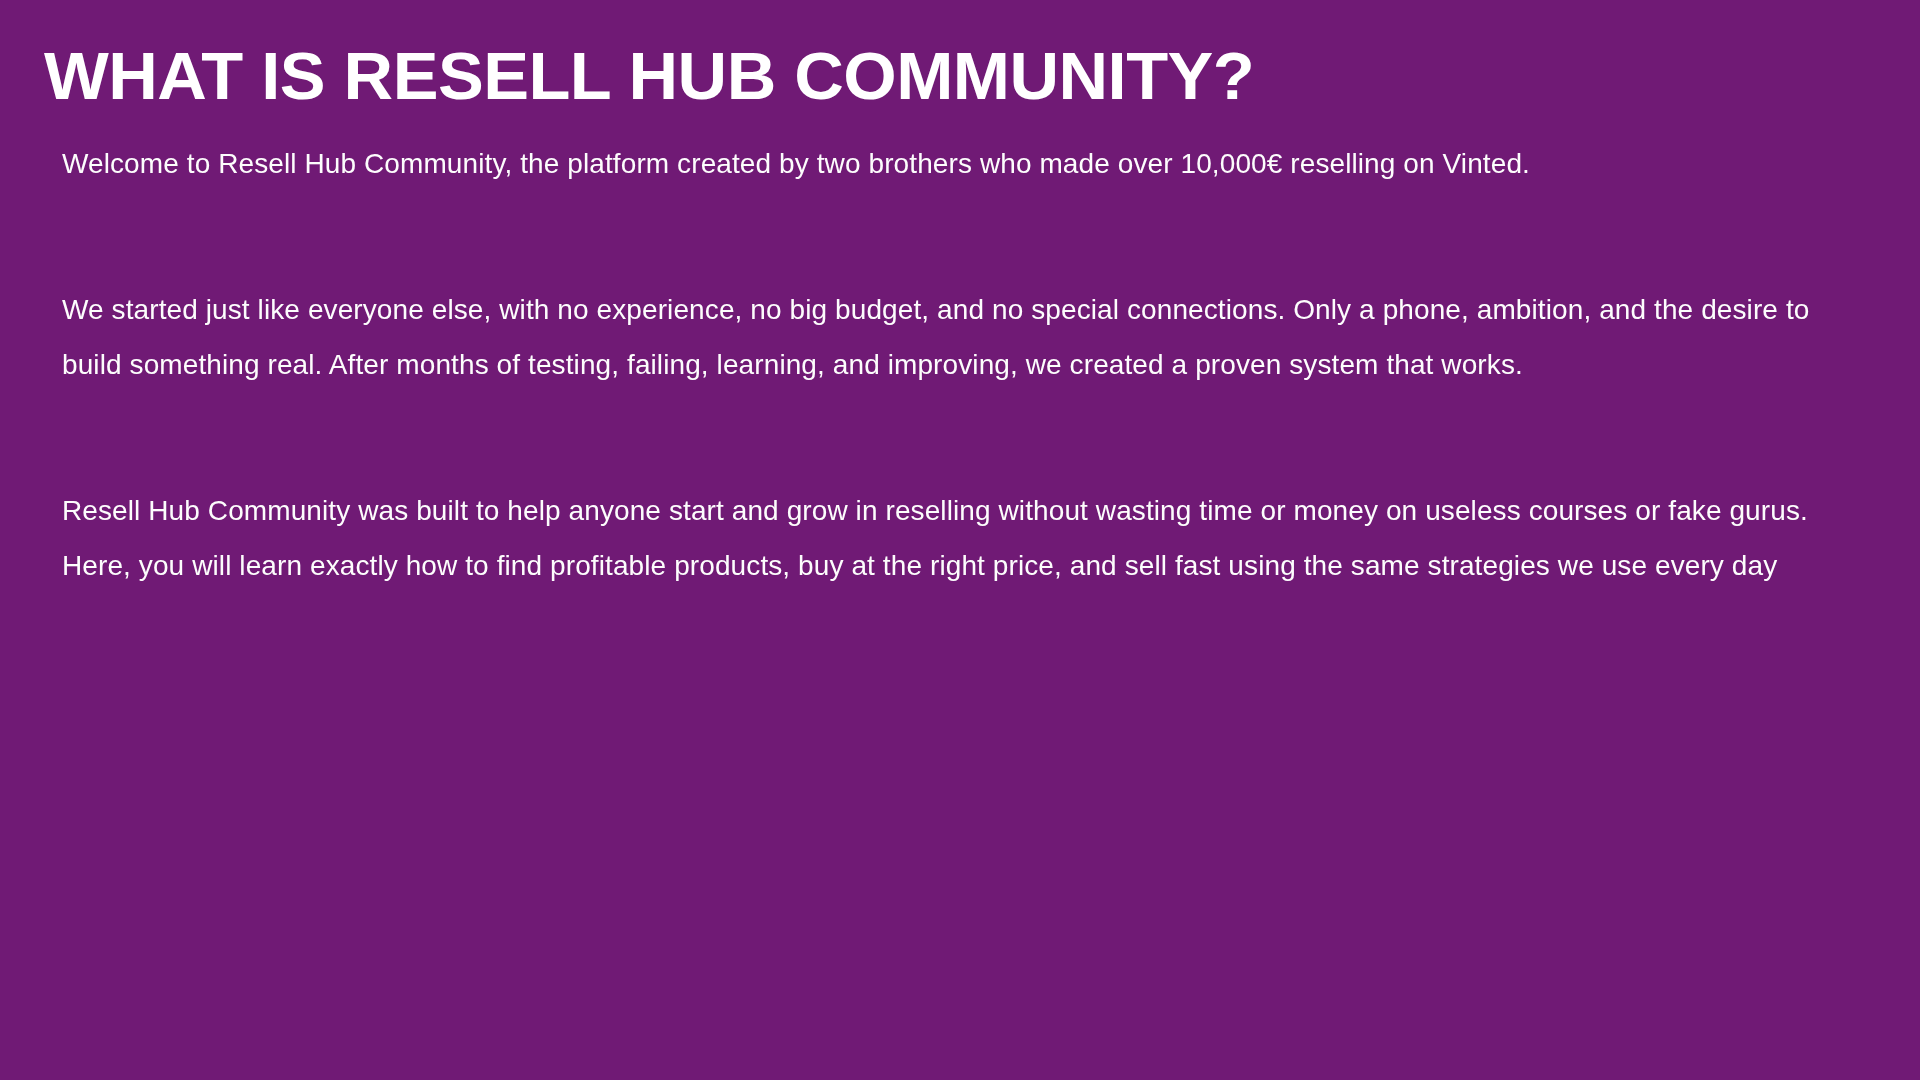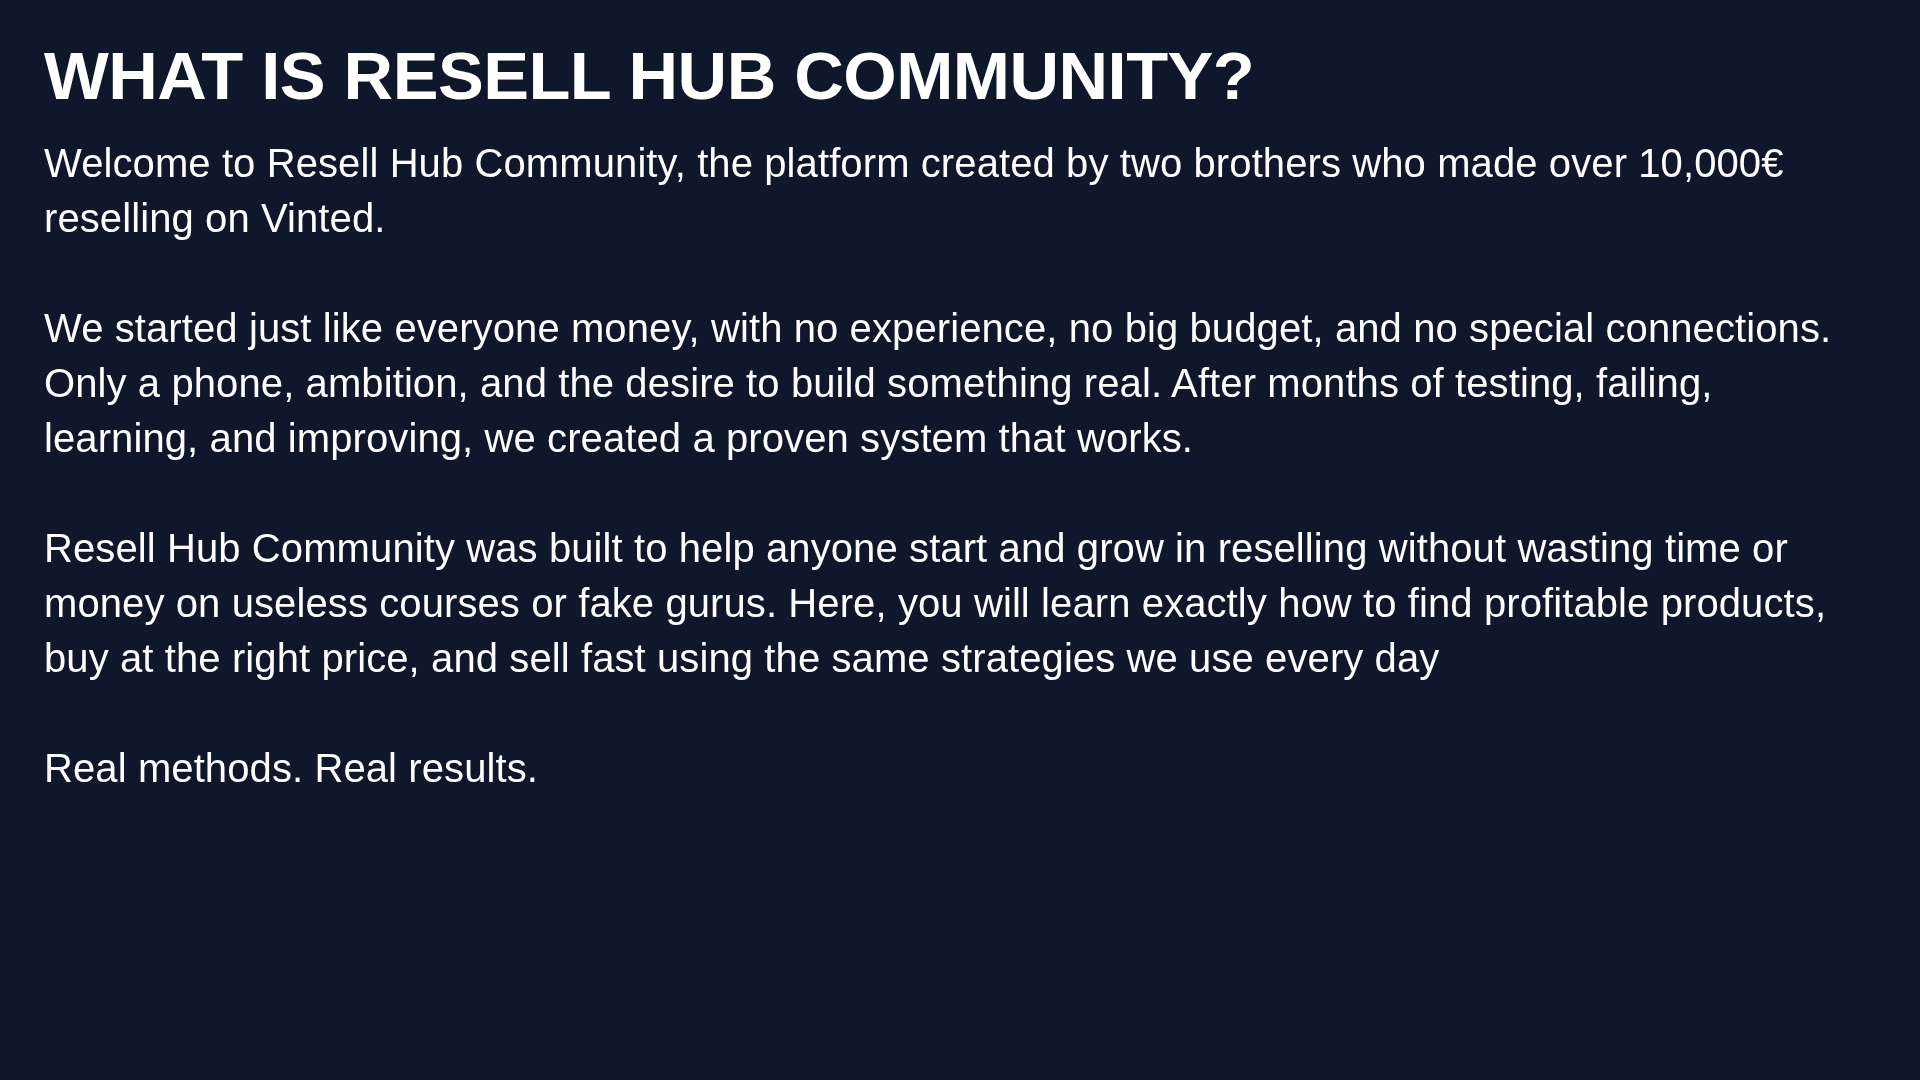--- a/index.html
+++ b/index.html
@@ -10,70 +10,69 @@
     width: 1920px;
     height: 1080px;
     background: #060606;
     font-family: "Liberation Sans", sans-serif;
     overflow: hidden;
   }
   .section {
     box-sizing: border-box;
     width: 1920px;
     height: 1080px;
-    background: #0f172a;
+    background: #701a75;
     padding: 40px 44px 0 44px;
   }
   .heading {
     color: #ffffff;
     font-family: "Liberation Sans Narrow", "Liberation Sans", sans-serif;
     font-weight: 700;
     font-size: 66px;
     line-height: 1.12;
     letter-spacing: -0.5px;
     text-transform: uppercase;
     margin: 0 0 22px 0;
     transform: scaleX(1.04);
     transform-origin: left center;
     white-space: nowrap;
   }
   .body-block {
     color: #fdfdfd;
-    font-size: 40px;
+    font-size: 28px;
     font-weight: 300;
     line-height: 55px;
     letter-spacing: 0.1px;
     max-width: 1790px;
-    margin: 0;
+    margin: 18px;
   }
   .spacer {
     height: 55px;
   }
   .spacer-sm {
     height: 54px;
   }
 </style>
 </head>
 <body>
 
 <div class="section">
 
   <h1 class="heading">WHAT IS RESELL HUB COMMUNITY?</h1>
 
   <p class="body-block">Welcome to Resell Hub Community, the platform created by two brothers who made over 10,000€ reselling on Vinted.</p>
 
   <div class="spacer"></div>
 
-  <p class="body-block">We started just like everyone money, with no experience, no big budget, and no special connections. Only a phone, ambition, and the desire to build something real. After months of testing, failing, learning, and improving, we created a proven system that works.</p>
+  <p class="body-block">We started just like everyone else, with no experience, no big budget, and no special connections. Only a phone, ambition, and the desire to build something real. After months of testing, failing, learning, and improving, we created a proven system that works.</p>
 
   <div class="spacer"></div>
 
   <p class="body-block">Resell Hub Community was built to help anyone start and grow in reselling without wasting time or money on useless courses or fake gurus. Here, you will learn exactly how to find profitable products, buy at the right price, and sell fast using the same strategies we use every day</p>
 
   <div class="spacer"></div>
 
 
-  <p class="body-block">Real methods. Real results.</p>
 
   <div class="spacer-sm"></div>
 
 
 </div>
 
 </body></html>

